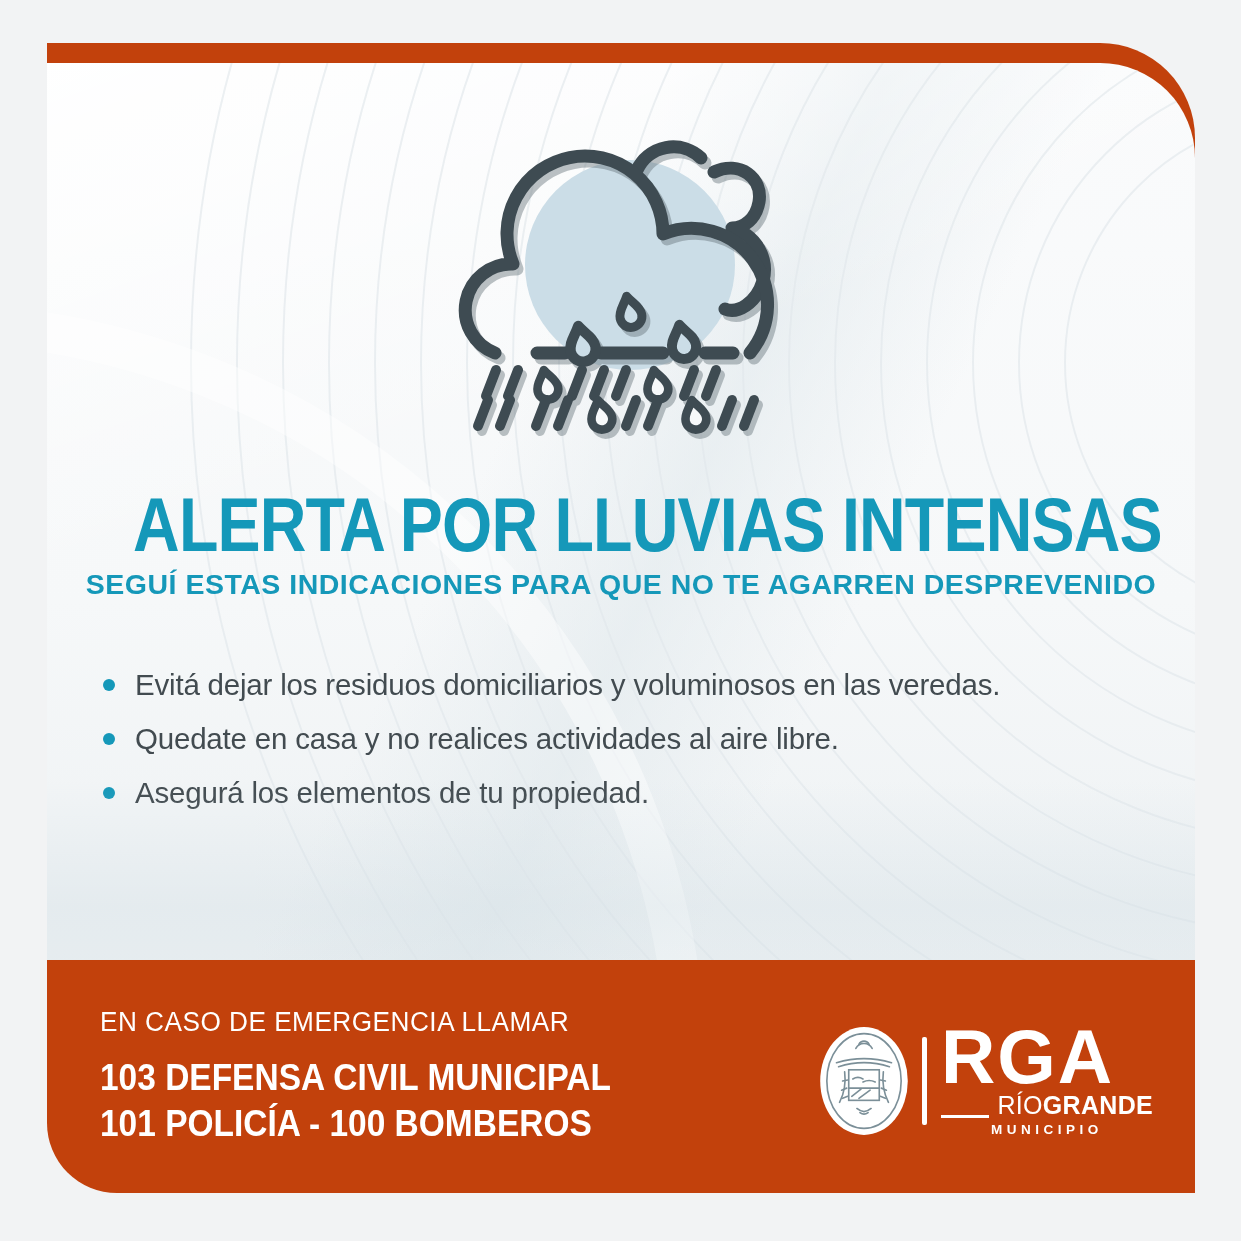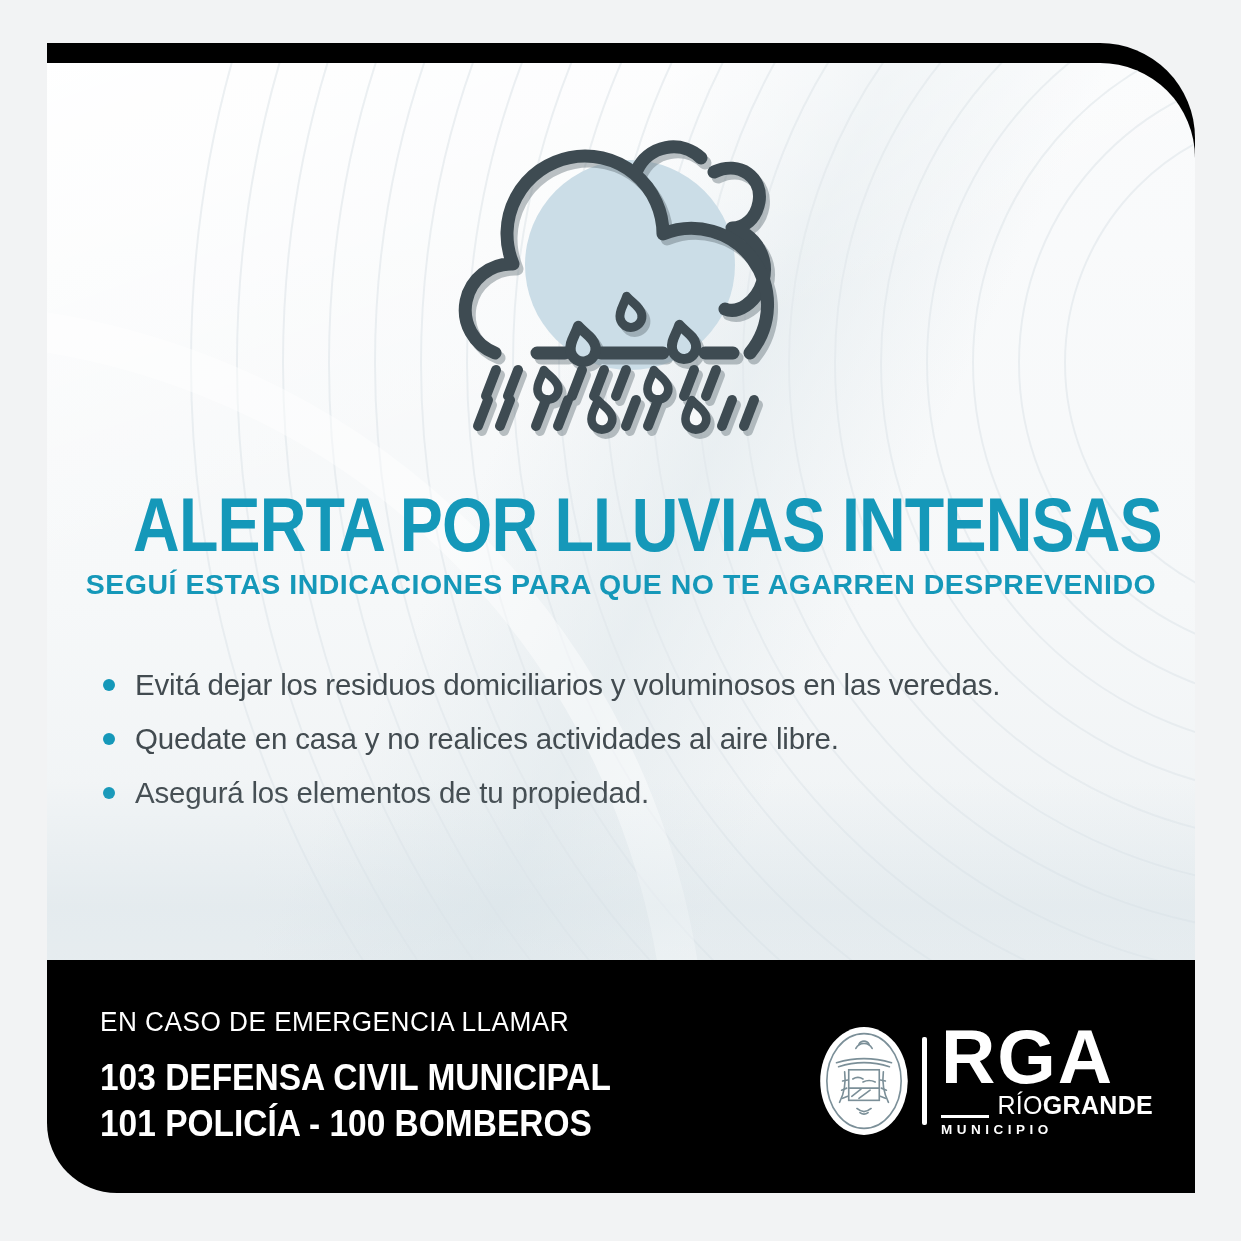--- a/index.html
+++ b/index.html
@@ -8,21 +8,21 @@
     background:#f2f3f4;
     font-family:"Liberation Sans", sans-serif;
     overflow:hidden;
   }
   .page { position:relative; width:1241px; height:1241px; }
 
   
   .card {
     position:absolute; left:47px; top:43px;
     width:1148px; height:1150px;
-    background:#000000;
+    background:#c2410c;
     border-radius:0 95px 0 70px;
   }
 
   
   .panel {
     position:absolute; left:0; top:20px;
     width:1148px; height:897px;
     border-radius:0 95px 0 0;
     overflow:hidden;
     background:
@@ -77,21 +77,21 @@
   .crest  { width:92px; height:112px; }
   .sep    { width:5px; height:88px; background:#fff; border-radius:2px; margin:0 14px 0 12px; }
   .rga-block { width:212px; display:flex; flex-direction:column; }
   .rga    { font-size:76px; font-weight:700; line-height:.88; letter-spacing:2px;
             transform:scaleX(.99); transform-origin:left; }
   .city-row { display:flex; align-items:flex-end; margin-top:3px; }
   .city-rule { flex:1; height:3px; background:#fff; margin-right:9px; }
   .city   { font-size:25px; line-height:1; letter-spacing:.3px; white-space:nowrap; }
   .city .reg  { font-weight:400; }
   .city .bold { font-weight:700; }
-  .muni   { text-align:left; font-size:13.5px; font-weight:700; letter-spacing:4.5px; margin-top:4px; }
+  .muni   { text-align:center; font-size:13.5px; font-weight:700; letter-spacing:4.5px; margin-top:4px; }
 </style>
 </head>
 <body>
 
 <div class="page">
   <div class="card">
 
     <div class="panel">
 
       <svg class="bg-waves" viewBox="0 0 1148 897" fill="none" xmlns="http://www.w3.org/2000/svg">

